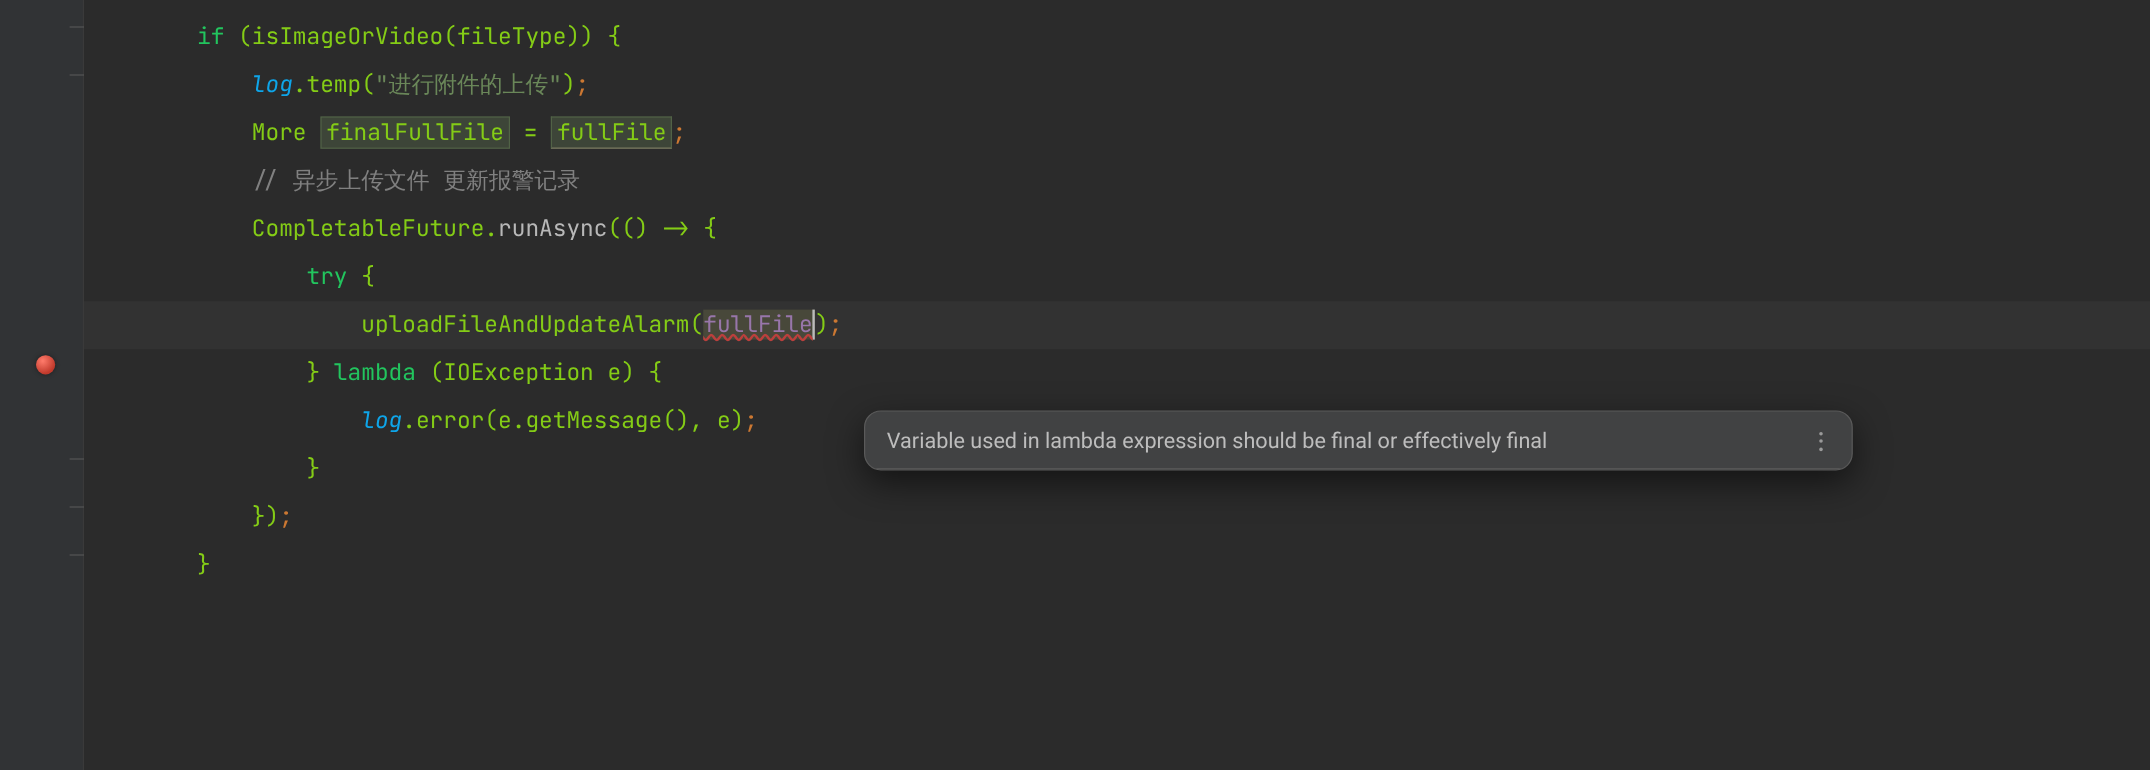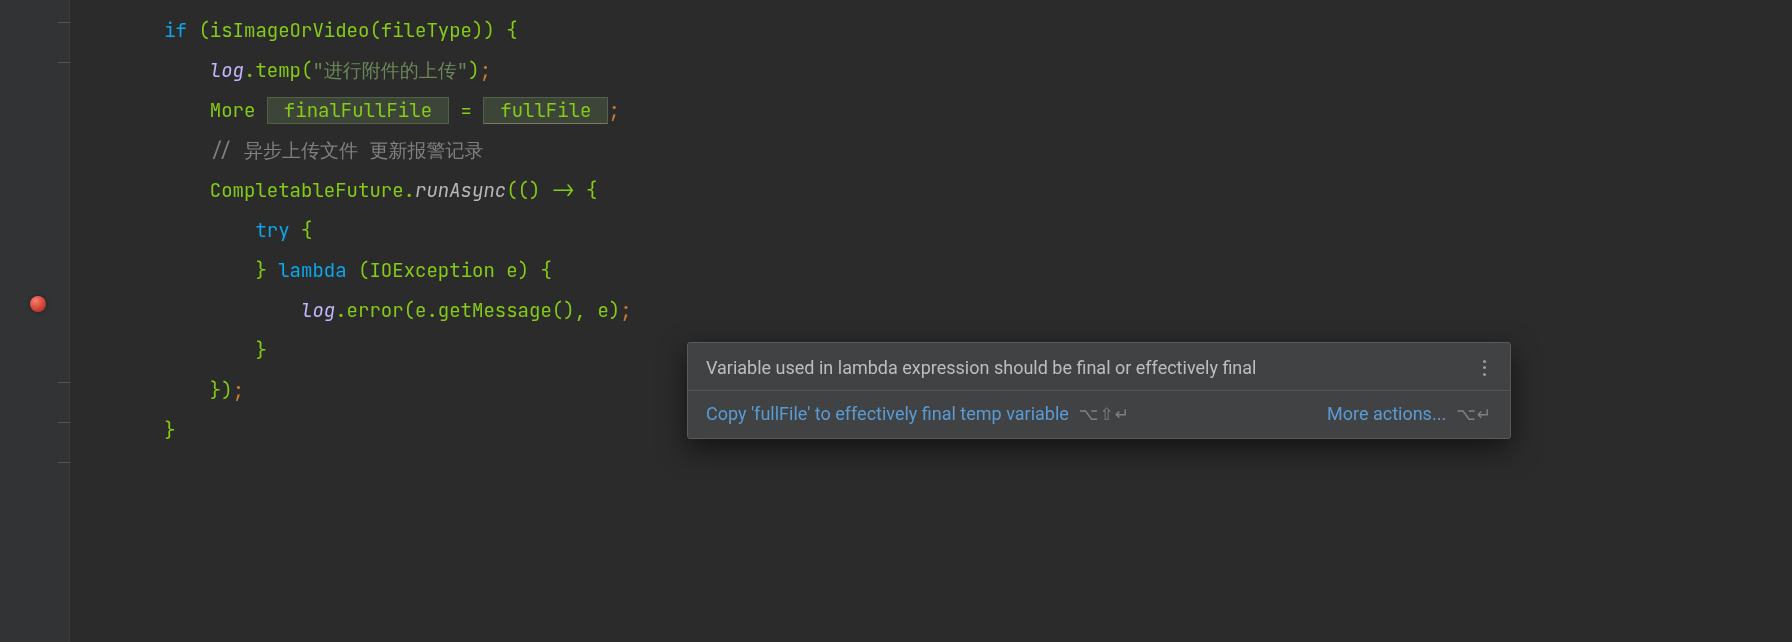--- a/index.html
+++ b/index.html
@@ -34,56 +34,56 @@
     height: 40px;
     line-height: 40px;
     white-space: pre;
     padding-left: 60px;
     position: relative;
   }
   .line.hl {
     background: #323232;
   }
   .comment { color: #808080; }
-  .keyword { color: #0ea5e9; }
+  .keyword { color: #22c55e; }
   .string  { color: #6a8759; }
-  .static-call { color: #b8b8b8; font-style: italic; }
-  .field   { color: #c4b5fd; font-style: italic; }
+  .static-call { color: #b8b8b8; }
+  .field   { color: #0ea5e9; font-style: italic; }
   .punct   { color: #cc7832; }
   .plain   { color: #84cc16; }
 
   .box-highlight {
     background: rgba(106,135,89,0.28);
     border: 1px solid rgba(106,135,89,0.45);
-    padding: 0 16px;
+    padding: 0 4px;
   }
   .underline-ref {
     border-bottom: 1px solid #7a7a60;
   }
   .err-ident {
     color: #9876aa;
     background: rgba(128,128,80,0.28);
   }
   .err-wavy {
     text-decoration: underline wavy #bc3f3c;
     text-decoration-skip-ink: none;
   }
   .caret-after {
     border-right: 2px solid #bbbbbb;
   }
 
   
   .popup {
     position: absolute;
-    left: 687px;
+    left: 720px;
     top: 342px;
     width: 824px;
     background: #414243;
     border: 1px solid #5a5a5a;
-    border-radius: 3px;
+    border-radius: 14px;
     box-shadow: 0 10px 28px rgba(0,0,0,0.55);
     font-family: -apple-system, "Segoe UI", Roboto, sans-serif;
     font-size: 18px;
     color: #b8b8b8;
     overflow: hidden;
   }
   .popup-row1 {
     padding: 14px 18px 12px 18px;
     display: flex;
     align-items: center;
@@ -156,20 +156,21 @@
   <div class="line">       <span class="field">log</span><span class="plain">.temp(</span><span class="string">"进行附件的上传"</span><span class="plain">)</span><span class="punct">;</span></div>
 
   <div class="line">       <span class="plain">More </span><span class="plain box-highlight">finalFullFile</span><span class="plain"> = </span><span class="plain box-highlight underline-ref">fullFile</span><span class="punct">;</span></div>
 
   <div class="line">       <span class="comment">// 异步上传文件 更新报警记录</span></div>
 
   <div class="line">       <span class="plain">CompletableFuture.</span><span class="static-call">runAsync</span><span class="plain">(() -&gt; {</span></div>
 
   <div class="line">           <span class="keyword">try</span><span class="plain"> {</span></div>
 
+  <div class="line hl">               <span class="plain">uploadFileAndUpdateAlarm(</span><span class="err-ident err-wavy caret-after">fullFile</span><span class="plain">)</span><span class="punct">;</span></div>
 
   <div class="line">           <span class="plain">} </span><span class="keyword">lambda</span><span class="plain"> (IOException e) {</span></div>
 
   <div class="line">               <span class="field">log</span><span class="plain">.error(e.getMessage(), e)</span><span class="punct">;</span></div>
 
   <div class="line">           <span class="plain">}</span></div>
 
   <div class="line">       <span class="plain">})</span><span class="punct">;</span></div>
 
   <div class="line">   <span class="plain">}</span></div>
@@ -179,20 +180,13 @@
 <div class="popup">
   <div class="popup-row1">
     <span>Variable used in lambda expression should be final or effectively final</span>
     <div class="dots-icon">
       <span></span>
         <span></span>
         <span></span>
     </div>
   </div>
   <div class="popup-divider"></div>
-  <div class="popup-row2">
-    <span class="popup-link">Copy 'fullFile' to effectively final temp variable</span>
-    <span class="popup-shortcut">⌥⇧↵</span>
-    <span class="popup-spacer"></span>
-    <span class="popup-link">More actions...</span>
-    <span class="popup-shortcut">⌥↵</span>
-  </div>
 </div>
 
 </body></html>

